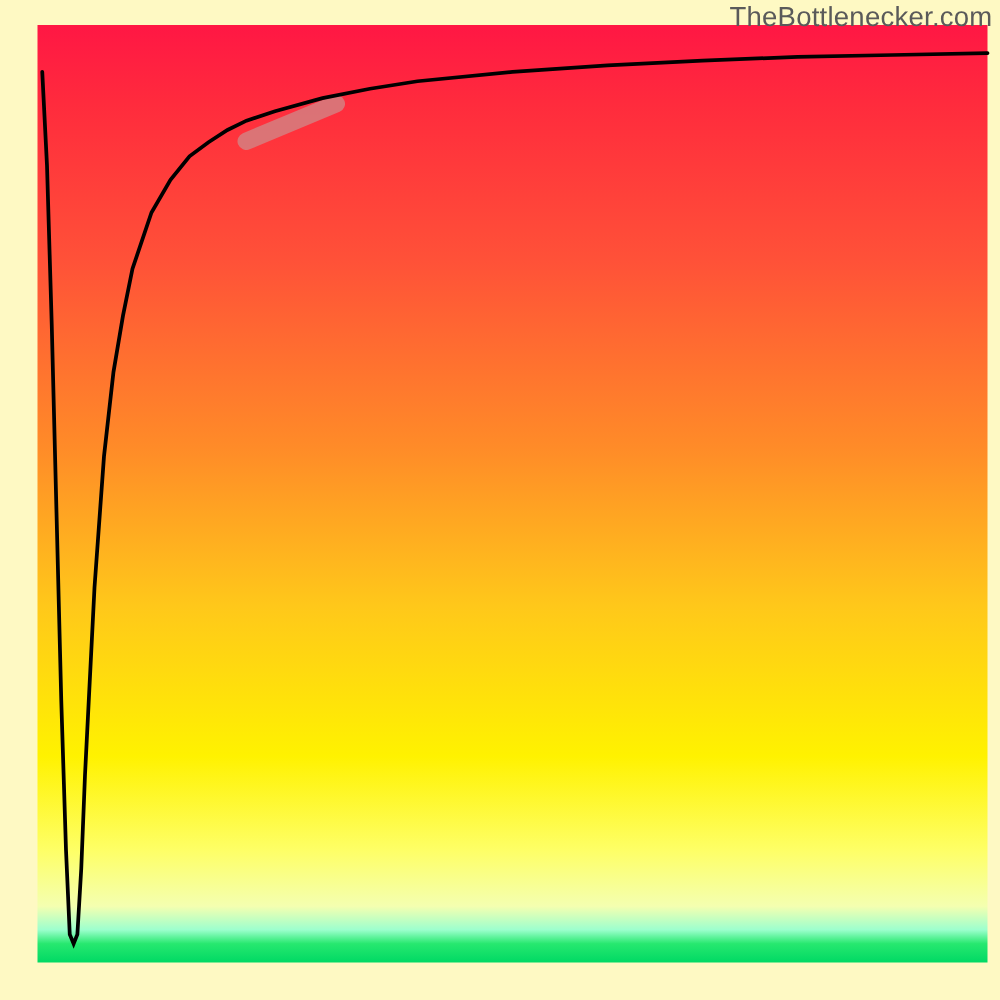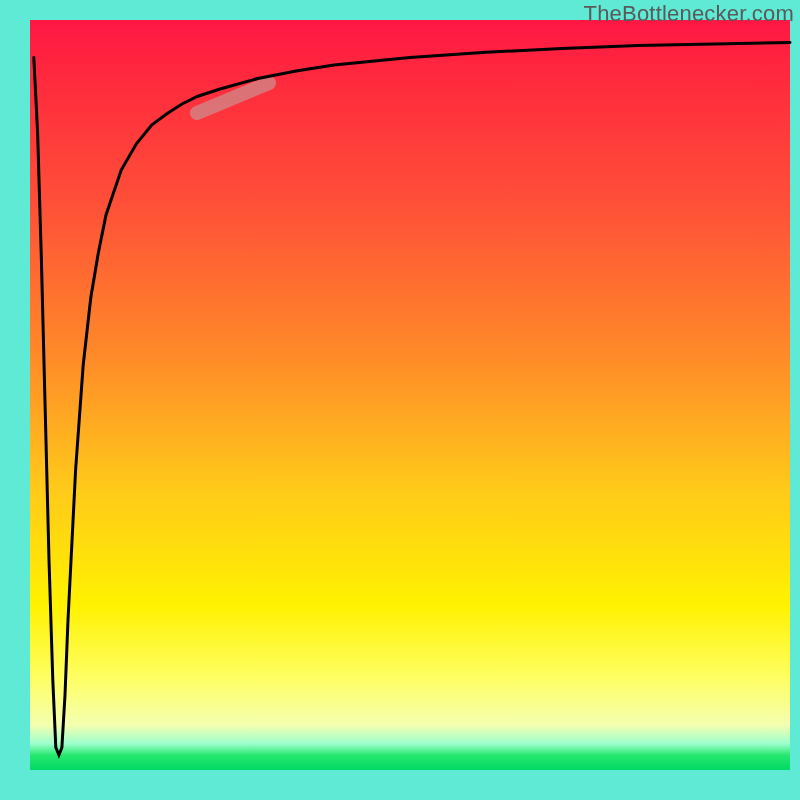--- a/index.html
+++ b/index.html
@@ -9,21 +9,21 @@
     background: #000;
     position: relative;
     overflow: hidden;
   }
   .frame {
     position: absolute;
     top: 0;
     left: 0;
     width: 800px;
     height: 800px;
-    background: #5eead4;
+    background: #fef9c3;
   }
   .plot-area {
     position: absolute;
     
     left: 30px;
     top: 20px;
     width: 760px;  
     height: 750px; 
     
     background: linear-gradient(

